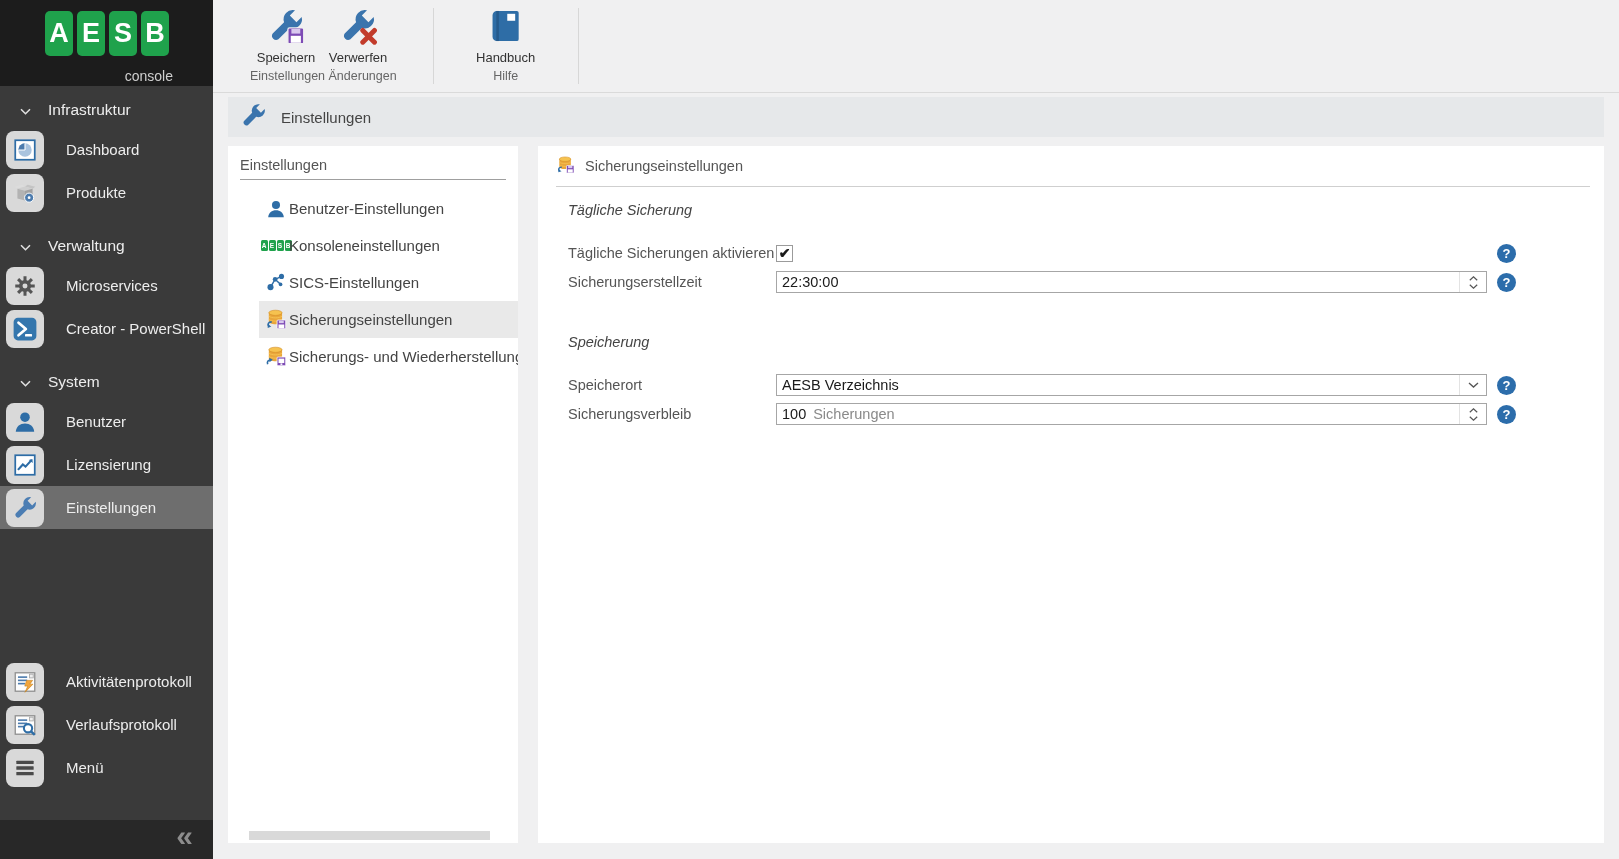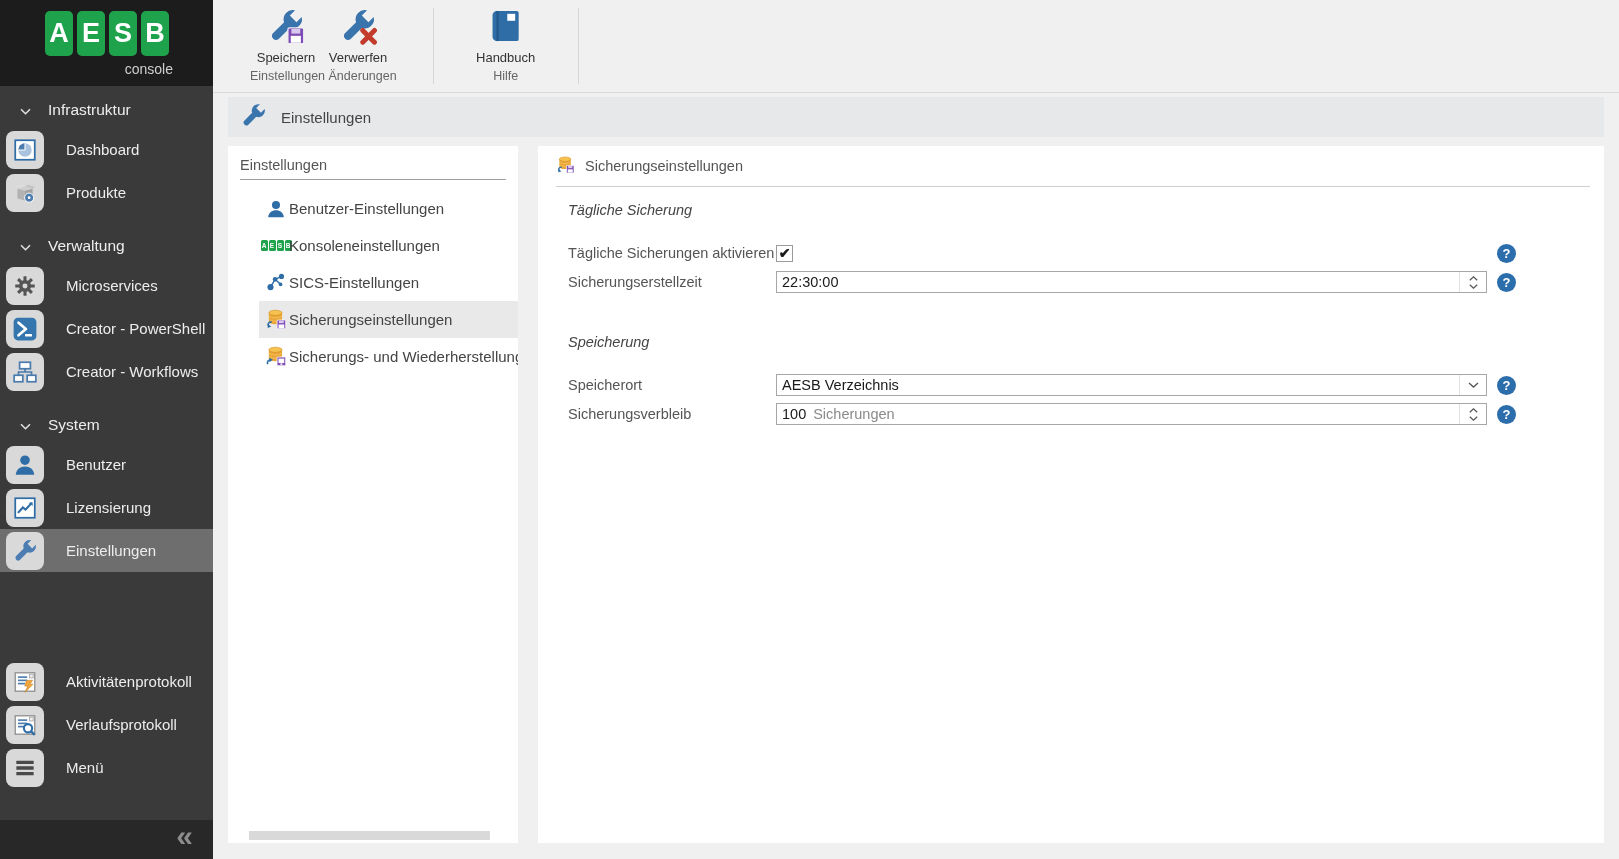--- a/index.html
+++ b/index.html
@@ -6,21 +6,21 @@
   html,body { margin:0; padding:0; }
   body { font-family:"Liberation Sans", sans-serif; background:#f0f0f1; }
   #screen { position:relative; width:1619px; height:859px; overflow:hidden; background:#f0f0f1; }
 
   
   .sidebar { position:absolute; left:0; top:0; width:213px; height:859px; background:#3a3a3a; overflow:hidden; }
   .logo-area { height:86px; background:#1c1c1c; position:relative; }
   .logo-letters { position:absolute; left:45px; top:11px; display:flex; gap:4px; }
   .logo-letter { width:28px; height:45px; background:#1fa24c; border-radius:5px; color:#fff; font-weight:700;
                  font-size:27px; display:flex; align-items:center; justify-content:center; }
-  .logo-sub { position:absolute; right:40px; top:61px; color:#cfcfcf; font-size:14px; }
+  .logo-sub { position:absolute; right:40px; top:68px; color:#cfcfcf; font-size:14px; }
 
   .side-section { margin-top:14px; }
   .side-section.first { margin-top:6px;text-align:right; }
   .side-section-header { height:36px; display:flex; align-items:center; padding-left:20px; gap:17px;
                          color:#ededed; font-size:15.5px; cursor:default; }
   .side-item { height:43px; display:flex; align-items:center; padding-left:6px; gap:22px;
                color:#ededed; font-size:15px; cursor:pointer; }
   .side-item.selected { background:#6e6e6e; }
   .tile { width:38px; height:38px; background:#d9d9d9; border-radius:8px; display:flex; align-items:center;
           justify-content:center; flex:0 0 auto; }
@@ -161,33 +161,20 @@
       <div class="side-item">
         <span class="tile">
           <svg width="26" height="26" viewBox="0 0 24 24">
             <rect x="1.5" y="1.5" width="21" height="21" rx="4" fill="#3476ad"></rect>
             <path d="M6 6.2l6.8 5.8L6 17.8" fill="none" stroke="#fff" stroke-width="2.5" stroke-linecap="round" stroke-linejoin="round"></path>
             <rect x="12" y="16.6" width="6.5" height="2.4" rx="0.6" fill="#fff"></rect>
           </svg>
         </span>
         <span>Creator - PowerShell</span>
       </div>
-      <div class="side-item">
-        <span class="tile">
-          <svg width="26" height="26" viewBox="0 0 24 24">
-            <g fill="#fff" stroke="#4c7bad" stroke-width="1.6">
-              <rect x="7" y="3" width="10" height="6"></rect>
-              <rect x="2" y="15" width="8" height="6"></rect>
-              <rect x="14" y="15" width="8" height="6"></rect>
-            </g>
-            <path d="M12 9v3M6 15v-3h12v3" fill="none" stroke="#4c7bad" stroke-width="1.6"></path>
-          </svg>
-        </span>
-        <span>Creator - Workflows</span>
-      </div>
     </div>
 
     <div class="side-section">
       <div class="side-section-header">
         <span>
           <svg width="11" height="7" viewBox="0 0 11 7">
               <polyline points="1,1.3 5.5,5.7 10,1.3" fill="none" stroke="#e0e0e0" stroke-width="1.6"></polyline>
             </svg>
         </span>
         <span>System</span>

